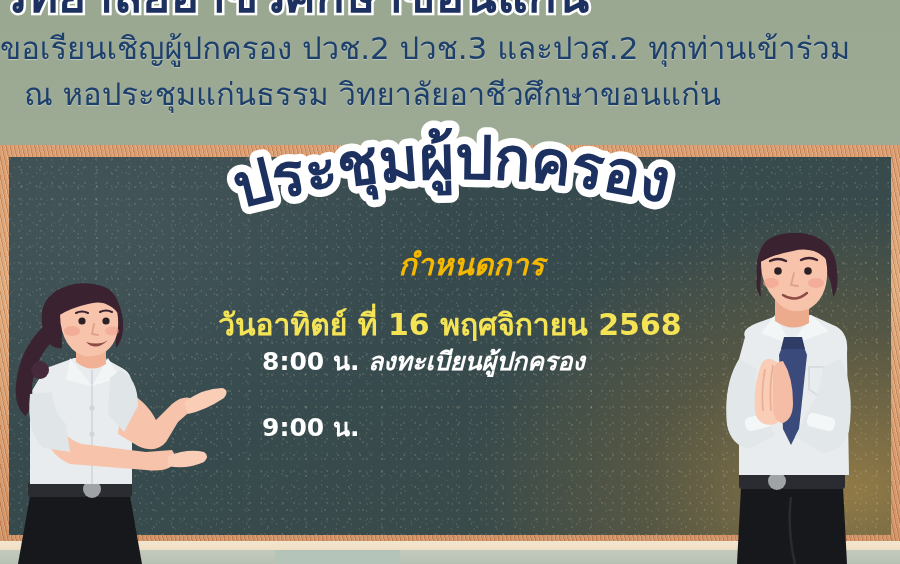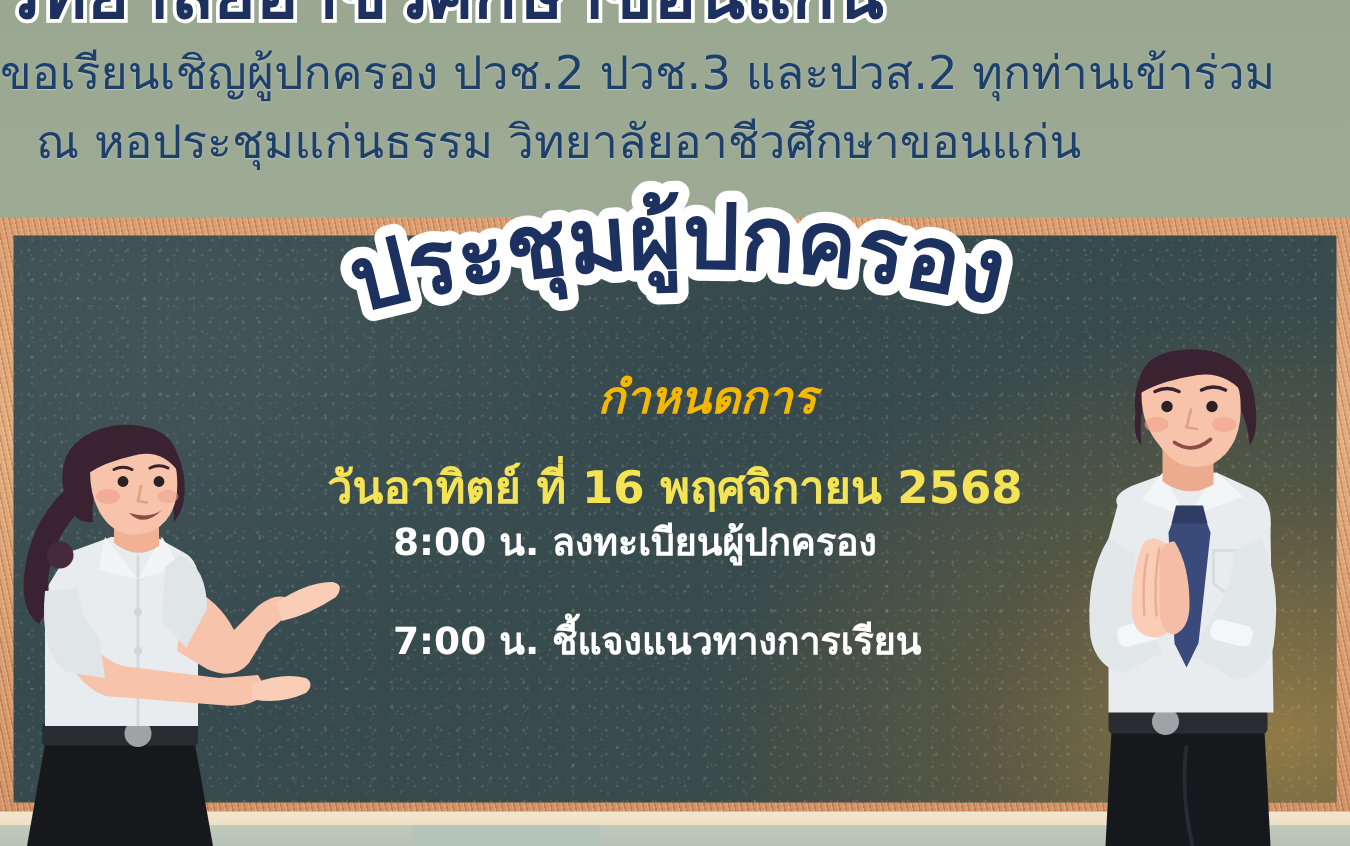--- a/index.html
+++ b/index.html
@@ -129,21 +129,21 @@
     display:flex; flex-direction:column; gap:26px;
     align-items:center;
   }
   .sched-row{
     display:flex; align-items:baseline;
     width:420px;
     color:#ffffff; font-size:25px; font-weight:bold;
     white-space:nowrap;
   }
   .sched-time{ width:128px; text-align:left; padding-left:22px; }
-  .sched-item{ flex:1; text-align:left; }
+  .sched-item{ flex:1; text-align:left;font-style:italic; }
 
   
   .char{ position:absolute; z-index:8; }
   .char svg{ display:block; overflow:visible; }
   .char-female{ left:-4px; bottom:0; }
   .char-male{ right:2px; bottom:0; }
 </style>
 </head>
 <body>
 
@@ -180,22 +180,21 @@
 
     <div class="sub-gold">กำหนดการ</div>
     <div class="sub-date">วันอาทิตย์ ที่ 16 พฤศจิกายน 2568</div>
 
     <div class="schedule">
       <div class="sched-row">
         <span class="sched-time">8:00 น.</span>
         <span class="sched-item">ลงทะเบียนผู้ปกครอง</span>
       </div>
       <div class="sched-row">
-        <span class="sched-time">7:00 น.</span>
-        <span class="sched-item">ชี้แจงแนวทางการเรียน</span>
+        <span class="sched-time">9:00 น.</span>
       </div>
     </div>
 
     <div class="char char-female">
       <svg width="240" height="290" viewBox="0 0 240 290">
 
         <path d="M34 222 L134 222 L146 290 L22 290 Z" fill="#17181c"></path>
 
         <rect x="32" y="208" width="104" height="15" rx="3" fill="#2b2c31"></rect>
         <circle cx="96" cy="215" r="9" fill="#9fa3a6"></circle>

